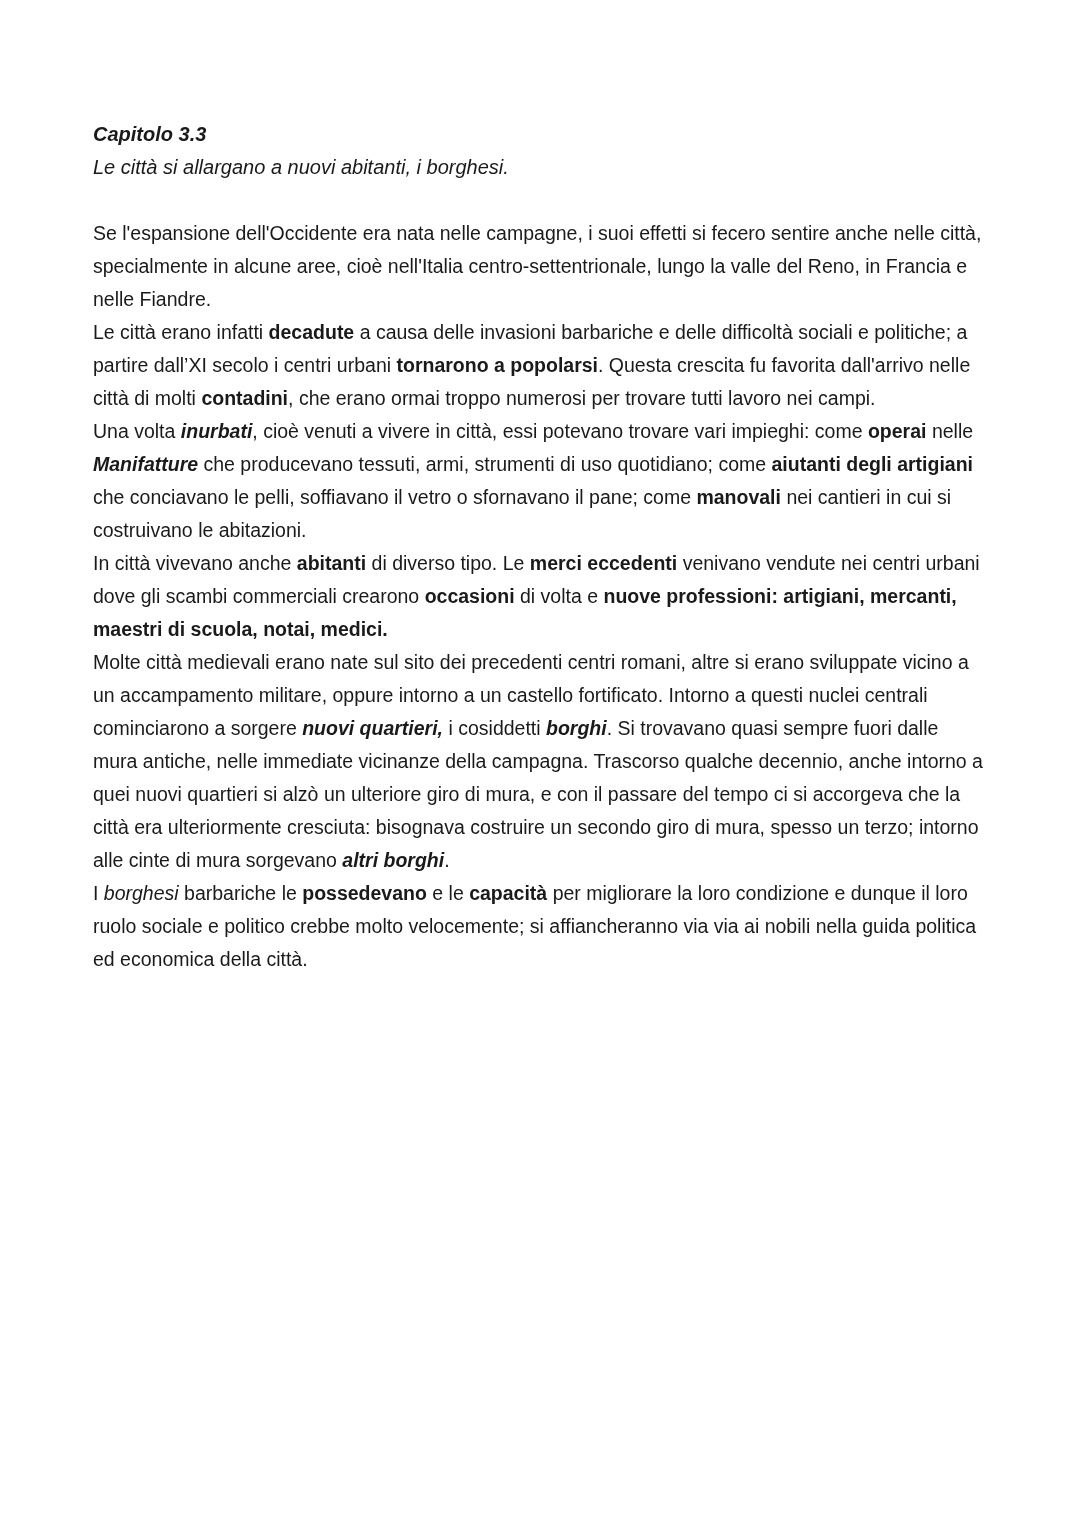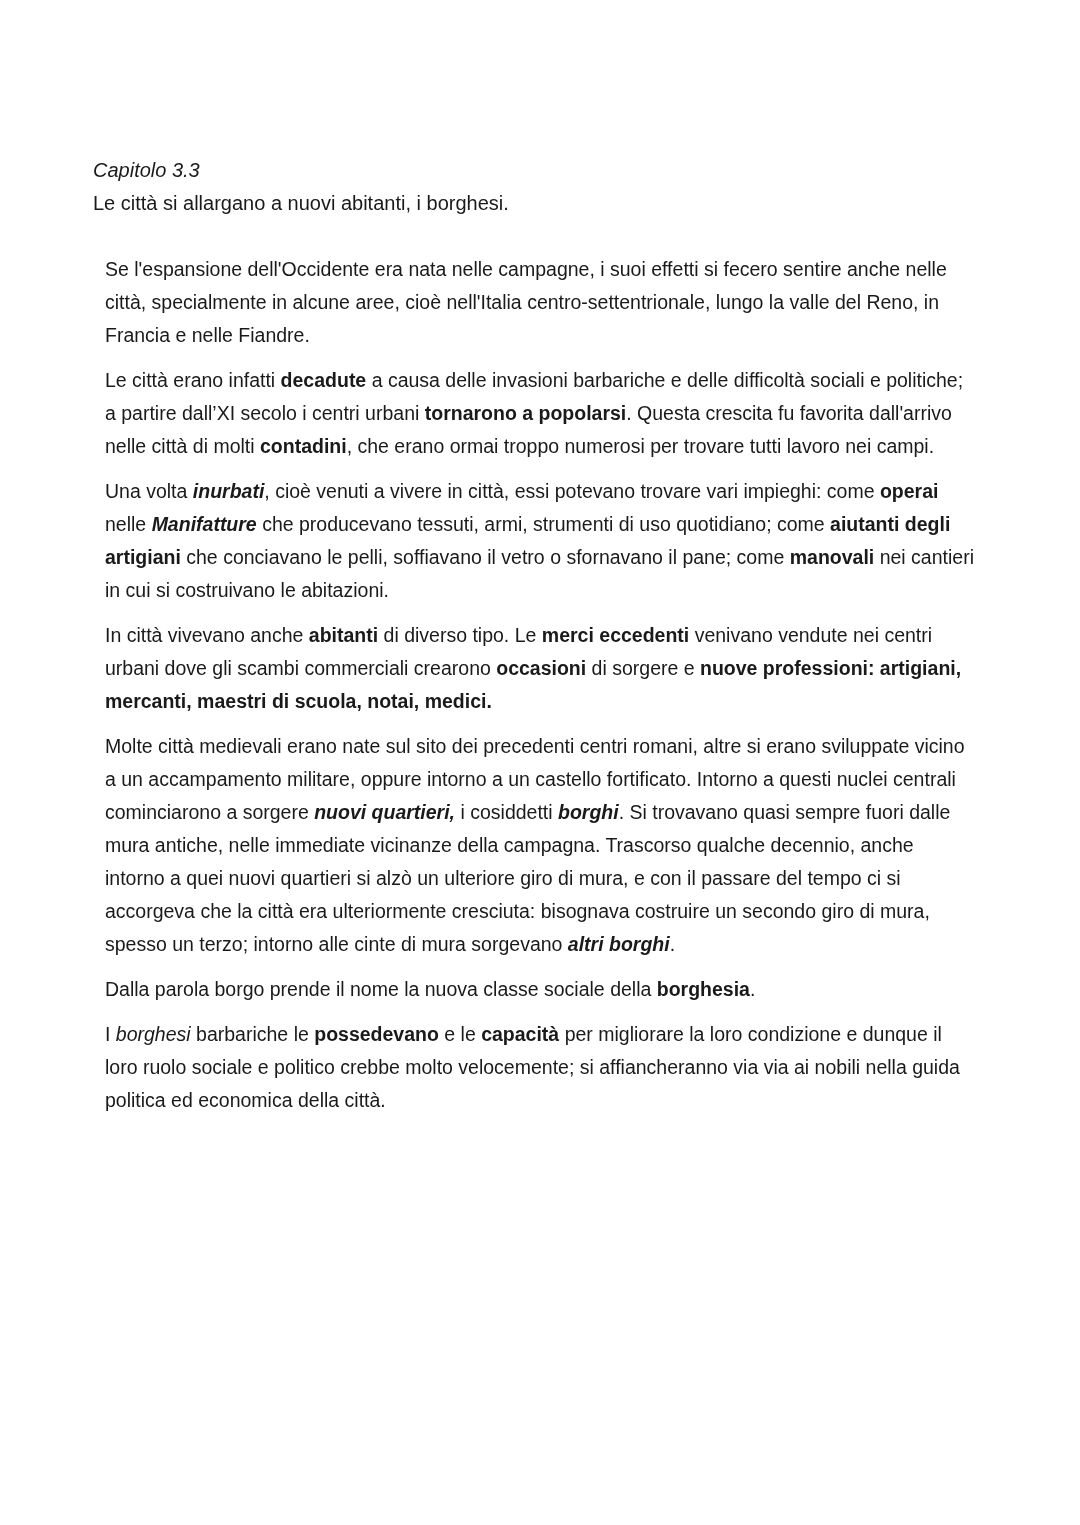--- a/index.html
+++ b/index.html
@@ -15,50 +15,49 @@
   }
   .page {
     width: 1080px;
     height: 1525px;
     background: #ffffff;
     padding: 118px 92px 0 93px;
   }
   .chapter-title {
     font-size: 20px;
     line-height: 33px;
-    font-weight: normal;
+    font-weight: bold;
     font-style: italic;
-    margin-top: 36px;
   }
   .chapter-subtitle {
     font-size: 20px;
     line-height: 33px;
     font-weight: normal;
+    font-style: italic;
     margin-bottom: 33px;
   }
   .doc-body {
     width: 895px;
     font-size: 19.5px;
     line-height: 33px;
     text-align: left;
   }
   .doc-body p {
-    margin: 12px;
+    margin: 0;
   }
   .doc-body span.b { font-weight: bold; }
   .doc-body span.i { font-style: italic; }
 </style>
 </head>
 <body>
 
 <div class="page">
   <div class="chapter-title">Capitolo 3.3</div>
   <div class="chapter-subtitle">Le città si allargano a nuovi abitanti, i borghesi.</div>
   <div class="doc-body">
       <p><span>Se l'espansione dell'Occidente era nata nelle campagne, i suoi effetti si fecero sentire anche nelle città, specialmente in alcune aree, cioè nell'Italia centro-settentrionale, lungo la valle del Reno, in Francia e nelle Fiandre.</span></p>
       <p><span>Le città erano infatti </span><span class="b">decadute</span><span> a causa delle invasioni barbariche e delle difficoltà sociali e politiche; a partire dall’XI secolo i centri urbani </span><span class="b">tornarono a popolarsi</span><span>. Questa crescita fu favorita dall'arrivo nelle città di molti </span><span class="b">contadini</span><span>, che erano ormai troppo numerosi per trovare tutti lavoro nei campi.</span></p>
       <p><span>Una volta </span><span class="b i">inurbati</span><span>, cioè venuti a vivere in città, essi potevano trovare vari impieghi: come </span><span class="b">operai</span><span> nelle </span><span class="b i">Manifatture</span><span> che producevano tessuti, armi, strumenti di uso quotidiano; come </span><span class="b">aiutanti degli artigiani</span><span> che conciavano le pelli, soffiavano il vetro o sfornavano il pane; come </span><span class="b">manovali</span><span> nei cantieri in cui si costruivano le abitazioni.</span></p>
-      <p><span>In città vivevano anche </span><span class="b">abitanti</span><span> di diverso tipo. Le </span><span class="b">merci eccedenti</span><span> venivano vendute nei centri urbani dove gli scambi commerciali crearono </span><span class="b">occasioni</span><span> di sorgere e </span><span class="b">nuove professioni: artigiani, mercanti, maestri di scuola, notai, medici.</span></p>
+      <p><span>In città vivevano anche </span><span class="b">abitanti</span><span> di diverso tipo. Le </span><span class="b">merci eccedenti</span><span> venivano vendute nei centri urbani dove gli scambi commerciali crearono </span><span class="b">occasioni</span><span> di volta e </span><span class="b">nuove professioni: artigiani, mercanti, maestri di scuola, notai, medici.</span></p>
       <p><span>Molte città medievali erano nate sul sito dei precedenti centri romani, altre si erano sviluppate vicino a un accampamento militare, oppure intorno a un castello fortificato. Intorno a questi nuclei centrali cominciarono a sorgere </span><span class="b i">nuovi quartieri,</span><span> i cosiddetti </span><span class="b i">borghi</span><span>. Si trovavano quasi sempre fuori dalle mura antiche, nelle immediate vicinanze della campagna. Trascorso qualche decennio, anche intorno a quei nuovi quartieri si alzò un ulteriore giro di mura, e con il passare del tempo ci si accorgeva che la città era ulteriormente cresciuta: bisognava costruire un secondo giro di mura, spesso un terzo; intorno alle cinte di mura sorgevano </span><span class="b i">altri borghi</span><span>.</span></p>
-      <p><span>Dalla parola borgo prende il nome la nuova classe sociale della </span><span class="b">borghesia</span><span>.</span></p>
       <p><span>I </span><span class="i">borghesi</span><span> barbariche le </span><span class="b">possedevano</span><span> e le </span><span class="b">capacità</span><span> per migliorare la loro condizione e dunque il loro ruolo sociale e politico crebbe molto velocemente; si affiancheranno via via ai nobili nella guida politica ed economica della città.</span></p>
     </div>
 </div>
 
 </body></html>

